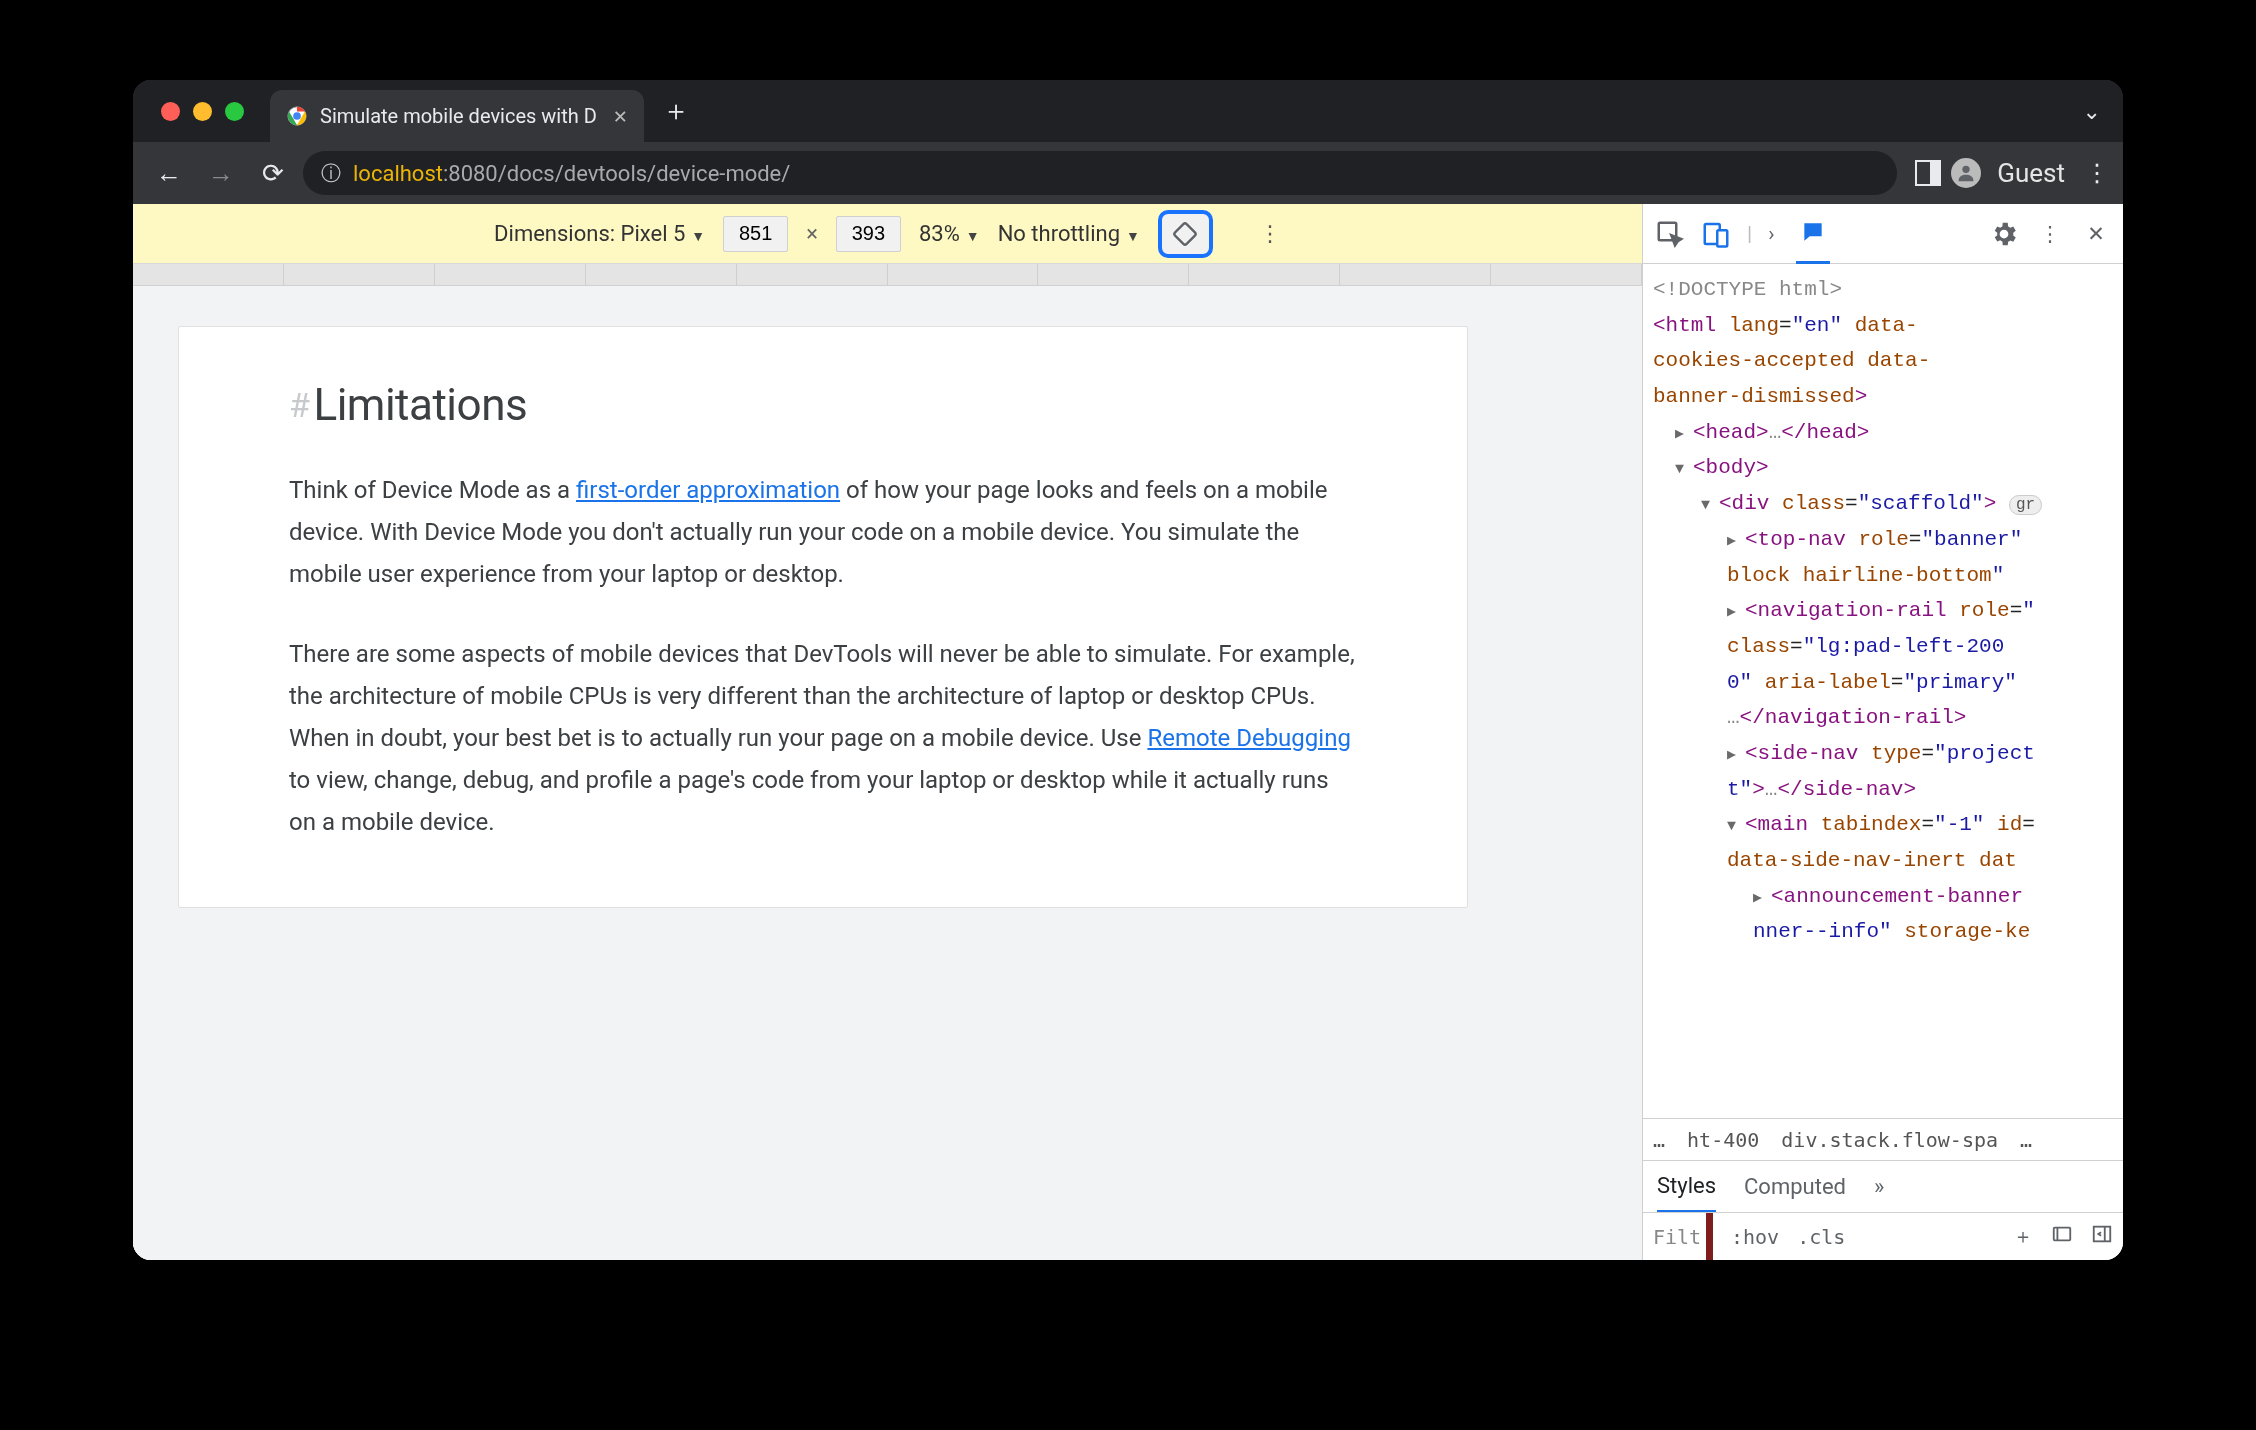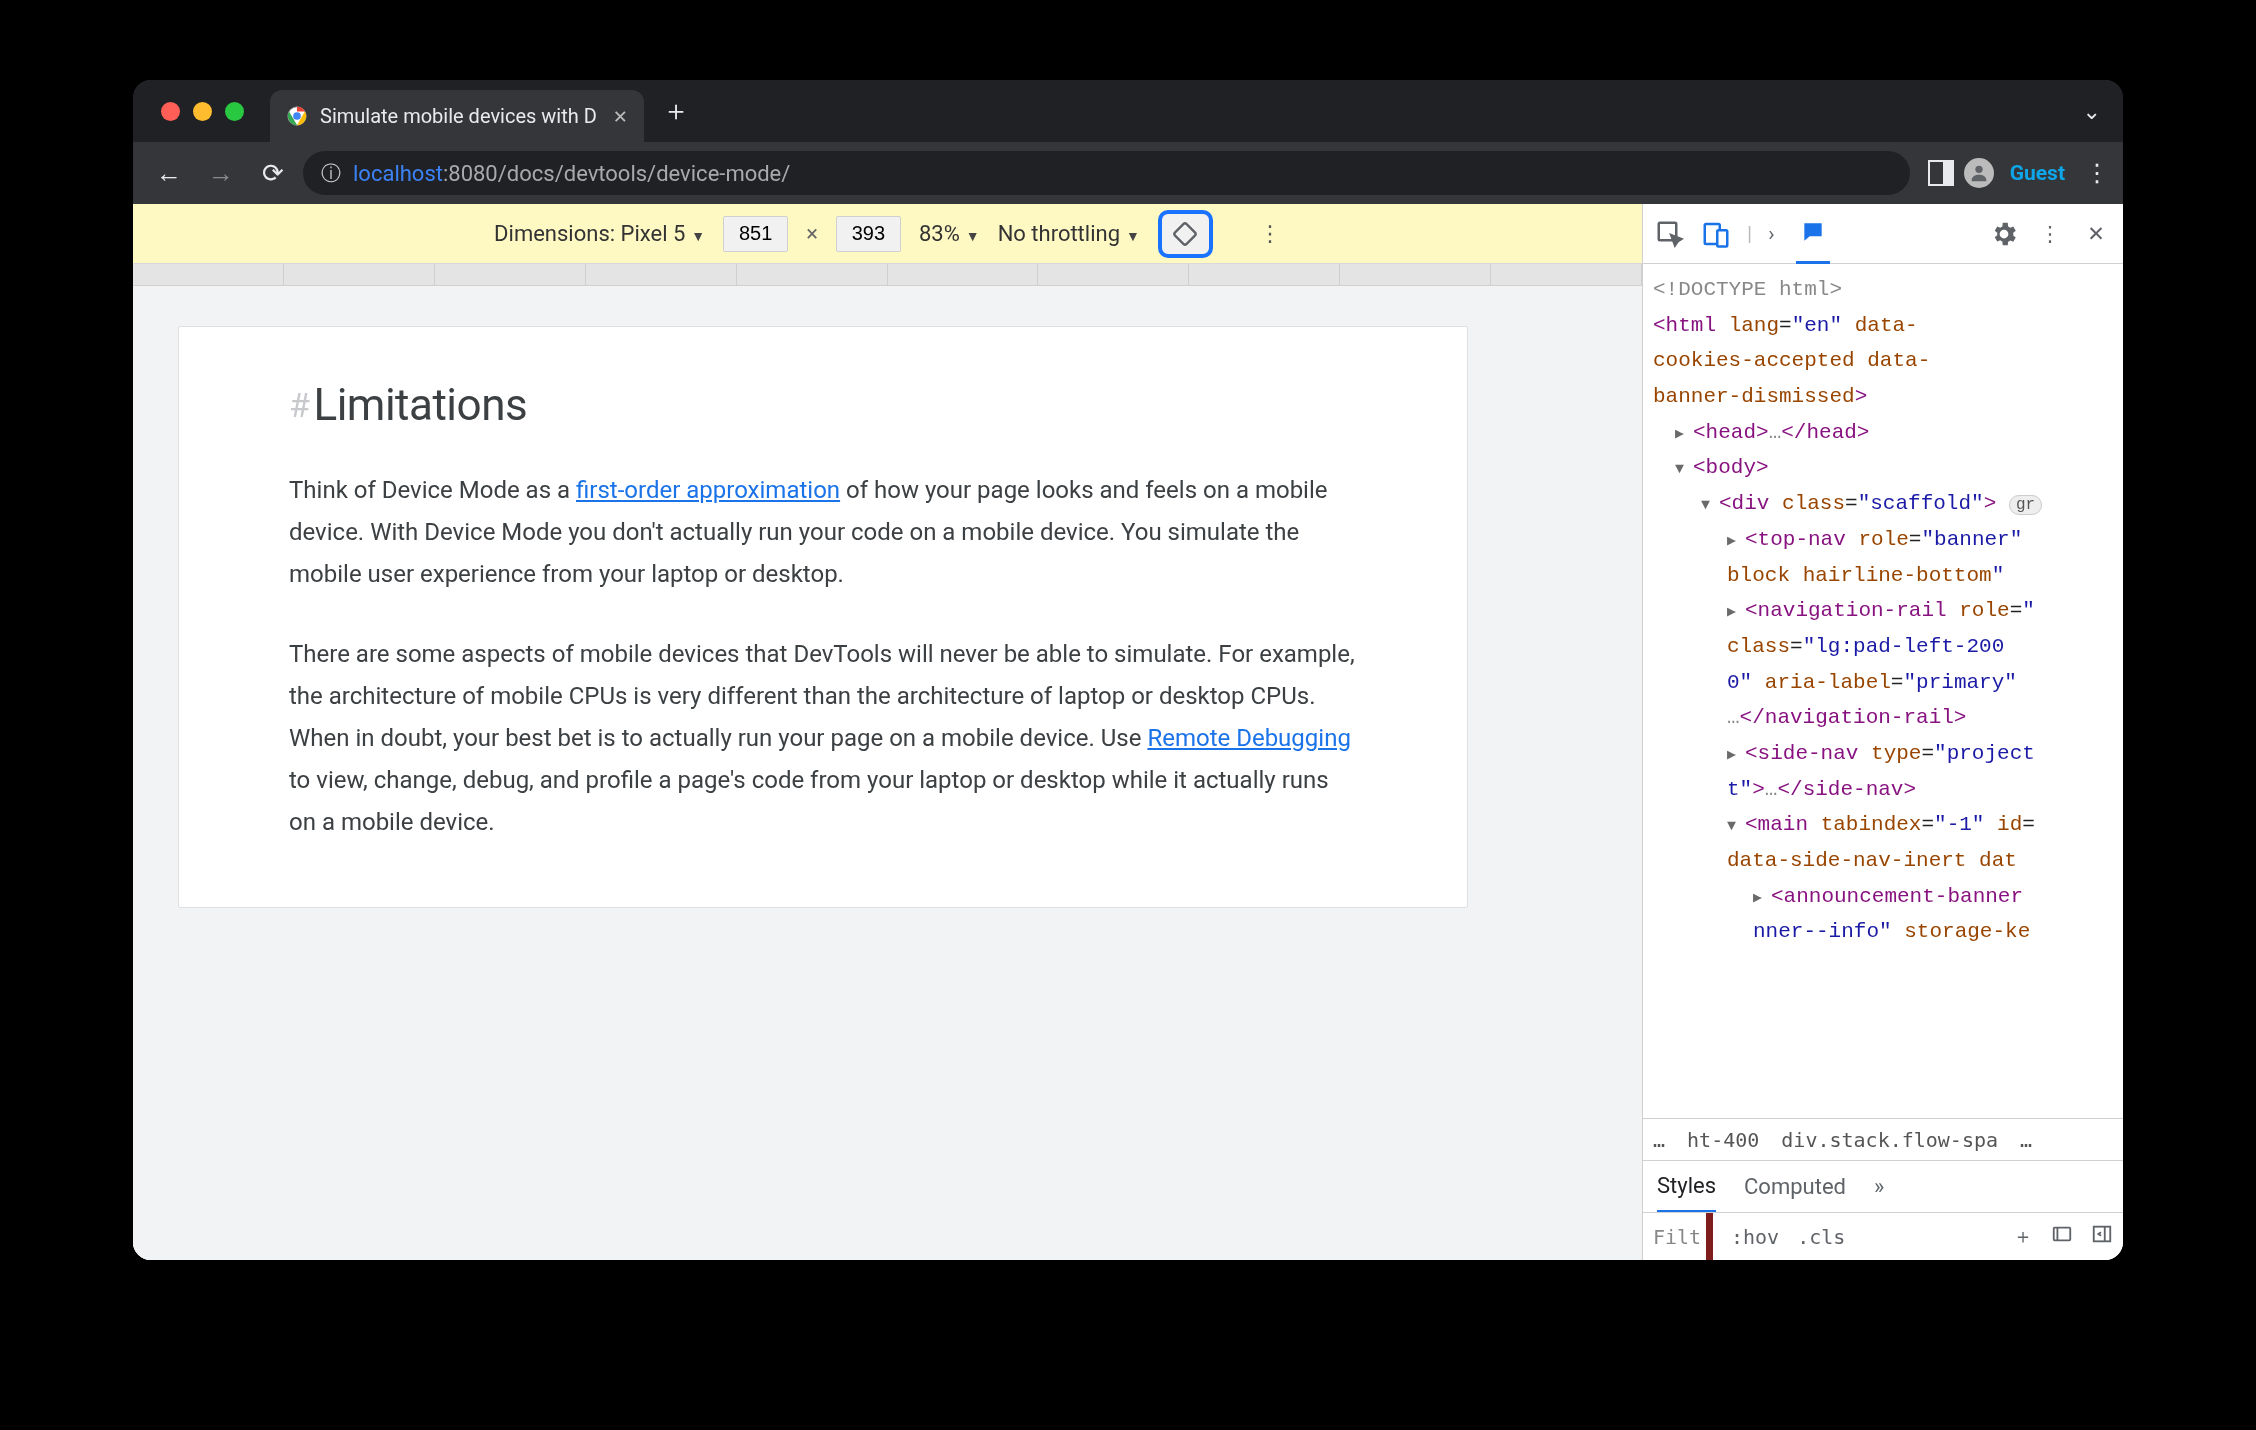--- a/index.html
+++ b/index.html
@@ -70,28 +70,28 @@
     gap: 8px;
   }
   .nav-btn { width:44px; height:44px; display:flex; align-items:center; justify-content:center; color:#e8eaed; font-size:26px; border-radius:50%; }
   .nav-btn.dim { color:#898a8d; }
   .omnibox {
     flex:1; height:44px; background:#202124; border-radius:22px;
     display:flex; align-items:center; padding:0 18px; gap:12px;
     color:#e8eaed; font-size:22px;
   }
   .omnibox .info-icon { color:#c8c9cc; font-size:20px; }
-  .omnibox .url-host { color:#3b82f6;text-align:right; }
+  .omnibox .url-host { color:#eab308;text-align:right; }
   .omnibox .url-port { color:#a9a9ac; }
   .omnibox .url-path { color:#a9a9ac; }
   .toolbar-right { display:flex; align-items:center; gap:10px; margin-left:10px; }
   .square-icon { width:26px; height:26px; border:2px solid #e8eaed; position:relative; }
   .square-icon::after{content:""; position:absolute; right:0; top:0; width:9px; height:100%; background:#e8eaed;}
   .avatar { width:30px; height:30px; background:#bbb; border-radius:50%; display:flex; align-items:center; justify-content:center; }
-  .guest-label { color:#0ea5e9; font-size:21px; margin-left:6px;font-weight:bold; }
+  .guest-label { color:#e5e5e5; font-size:26px; margin-left:6px; }
   .kebab { color:#e8eaed; font-size:24px; margin-left:10px; }
 
   
   .content-row {
     flex:1; display:flex; background:#fff;
   }
 
   
   .device-pane {
     flex:1; background:#f1f3f4; display:flex; flex-direction:column;

